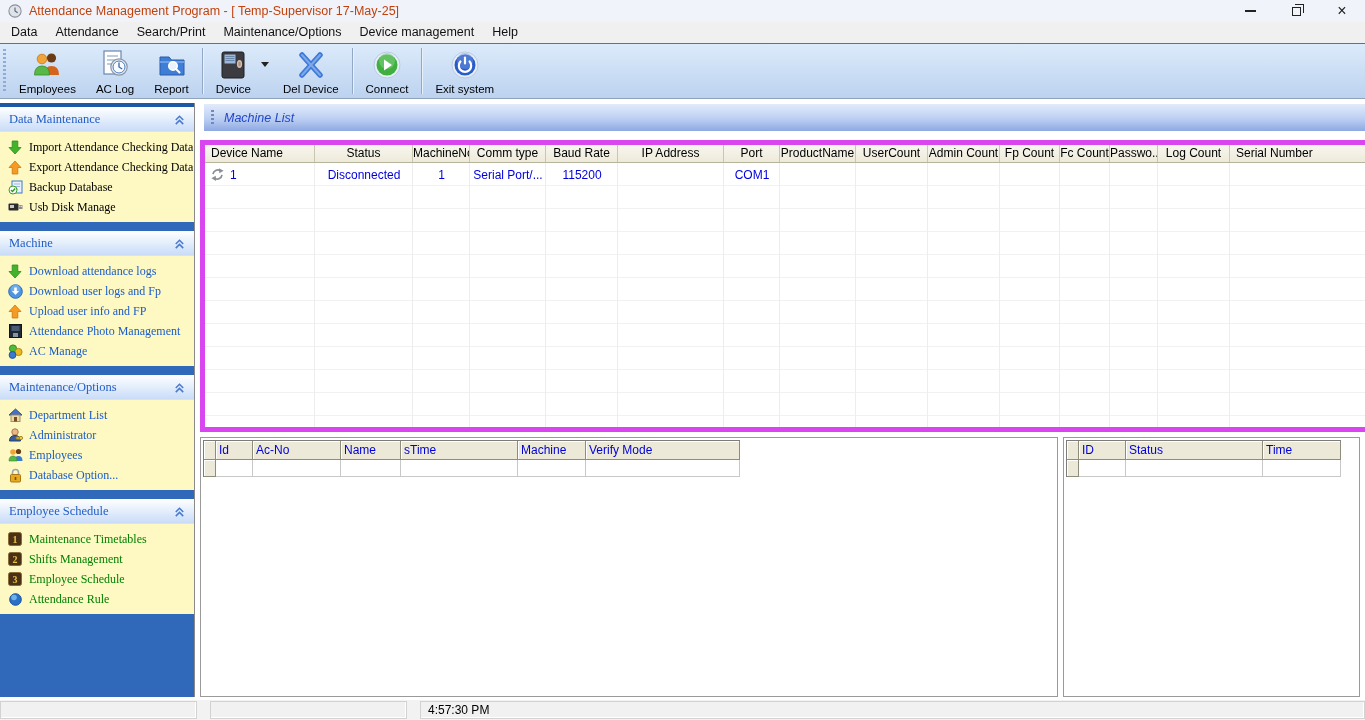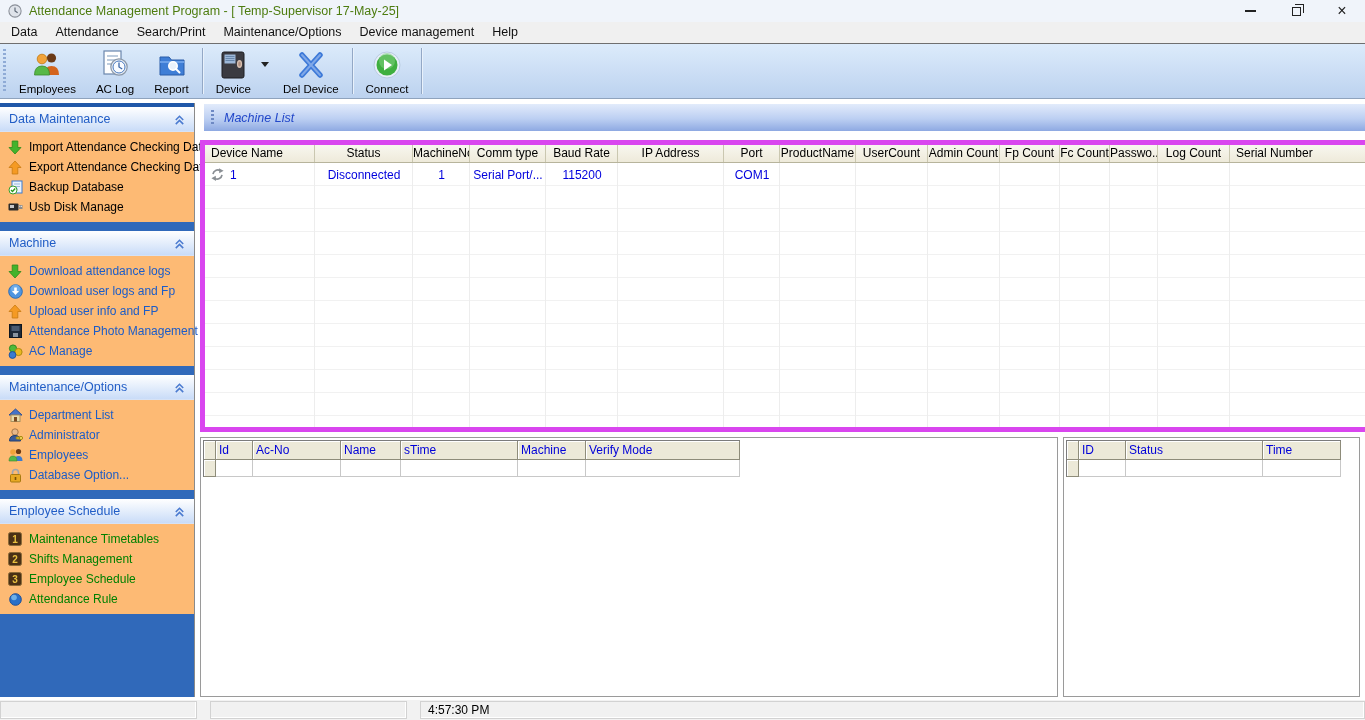--- a/index.html
+++ b/index.html
@@ -2,21 +2,21 @@
 <html><head>
 <meta charset="utf-8">
 <style>
   * { margin:0; padding:0; box-sizing:border-box; }
   html,body { width:1365px; height:720px; overflow:hidden; font-family:"Liberation Sans", sans-serif; background:#fff; }
   #app { position:relative; width:1365px; height:720px; background:#fff; }
 
   
   .titlebar { position:absolute; left:0; top:0; width:1365px; height:22px; background:#f0f4fa; display:flex; align-items:center; }
   .titlebar .appicon { width:14px; height:14px; margin:0 7px 0 8px; }
-  .titlebar .title { font-size:12.5px; color:#4d7c0f; }
+  .titlebar .title { font-size:12.5px; color:#c2410c; }
   .wincontrols { position:absolute; right:0; top:0; height:22px; display:flex; }
   .wbtn { width:46px; height:22px; display:flex; align-items:center; justify-content:center; cursor:default; }
   .glyph-min { width:11px; height:1.5px; background:#222; }
   .glyph-restore { width:9px; height:9px; border:1.2px solid #222; position:relative; background:#f0f4fa; }
   .glyph-restore:before { content:""; position:absolute; left:2px; top:-4px; width:8px; height:8px; border:1.2px solid #222; border-left:none; border-bottom:none; }
   .glyph-close { font-size:16px; line-height:16px; color:#222; font-weight:400; }
 
   
   .menubar { position:absolute; left:0; top:22px; width:1365px; height:21px; background:#f0f0f0; display:flex; align-items:center; padding-left:2px; }
   .menuitem { font-size:12.5px; color:#111; padding:0 9px; height:21px; line-height:21px; }
@@ -27,21 +27,21 @@
   .tbtn { display:flex; flex-direction:column; align-items:center; justify-content:flex-end; padding:4px 10px 3px 10px; min-width:54px; }
   .tbtn .ticon { height:32px; display:flex; align-items:center; justify-content:center; }
   .tbtn .tlabel { font-size:11.5px; color:#000; margin-top:2px; white-space:nowrap; }
   .tsep { width:1px; background:#93a8c6; margin:4px 3px; box-shadow:1px 0 0 #e8f1fb; }
   .tb-caret { display:flex; align-items:center; padding:0 4px 14px 0; }
   .caret-down { width:0; height:0; border-left:4px solid transparent; border-right:4px solid transparent; border-top:5px solid #222; }
 
   
   .sidebar { position:absolute; left:0; top:103px; width:195px; height:594px; background:#3069ba; border-right:1px solid #8a8a8a; }
   .side-darkstrip { height:4px; background:#1f57a8; }
-  .side-block { background:#fdba74; }
+  .side-block { background:#fef9c3;font-family:Liberation Serif, serif; }
   .side-sep { height:9px; background:#3069ba; }
   .side-header { height:25px; background:linear-gradient(#ffffff,#c9dcf8); display:flex; align-items:center; justify-content:space-between; padding:0 8px 0 9px; border-bottom:1px solid #d6e2f5; }
   .side-header .shtext { color:#215dc6; font-size:12.5px; }
   .side-items { padding:5px 0 5px 0; }
   .side-item { height:20px; display:flex; align-items:center; padding-left:7px; gap:6px; }
   .side-item .silabel { font-size:12px; white-space:nowrap; }
   .sec0 .silabel { color:#000000; }
   .sec1 .silabel { color:#1b5cc8; }
   .sec2 .silabel { color:#1b5cc8; }
   .sec3 .silabel { color:#008000; }
@@ -195,20 +195,32 @@
           <circle cx="15" cy="11" r="8" fill="#7fd07f" opacity="0.55"></circle>
           <path d="M12 9.5 l8 5.5 -8 5.5z" fill="#ffffff"></path>
         </svg>
       </div>
       <span class="tlabel">Connect</span>
     </div>
 
 
     <div class="tsep"></div>
 
+    <div class="tbtn">
+      <div class="ticon">
+        <svg width="30" height="30" viewBox="0 0 30 30">
+          <circle cx="15" cy="15" r="13" fill="#e6eef8" stroke="#b9cbe2"></circle>
+          <circle cx="15" cy="15" r="10.5" fill="#2a5cc8"></circle>
+          <circle cx="15" cy="11" r="8" fill="#6f96e0" opacity="0.5"></circle>
+          <path d="M10.4 11.5 a6.2 6.2 0 1 0 9.2 0" stroke="#ffffff" stroke-width="2.2" fill="none" stroke-linecap="round"></path>
+          <path d="M15 7.5 v6" stroke="#ffffff" stroke-width="2.2" stroke-linecap="round"></path>
+        </svg>
+      </div>
+      <span class="tlabel">Exit system</span>
+    </div>
   </div>
 
   <div class="sidebar">
     <div class="side-darkstrip"></div>
 
     <div class="side-block sec0">
       <div class="side-header">
         <span class="shtext">Data Maintenance</span>
         <svg width="13" height="13" viewBox="0 0 14 14">
             <path d="M3 7.5 l4-4 4 4 M3 12 l4-4 4 4" stroke="#4b7bd0" stroke-width="1.7" fill="none"></path>

